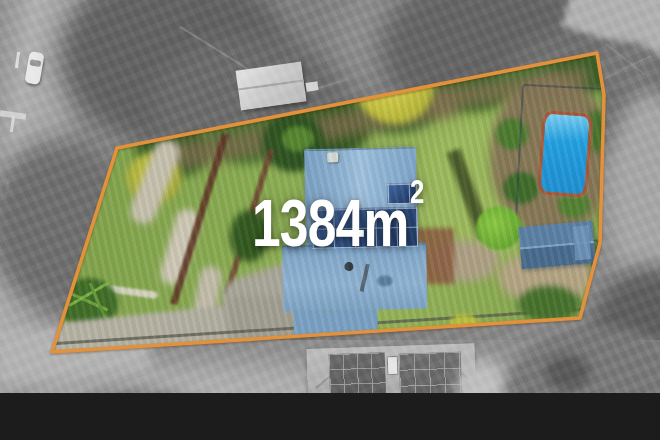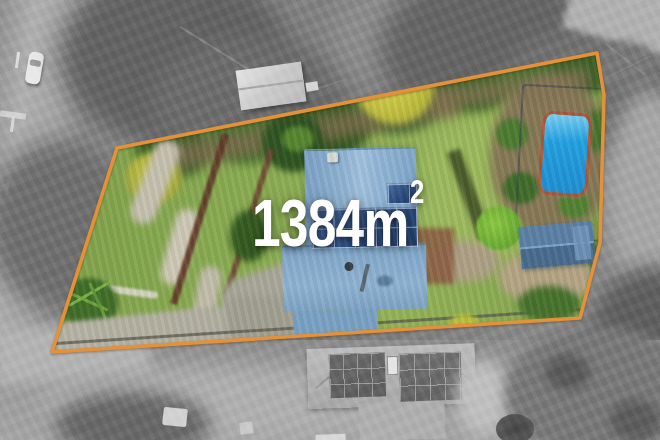--- a/index.html
+++ b/index.html
@@ -1,16 +1,16 @@
 <!DOCTYPE html>
 <html style="--c-boundary: #E2923C; --c-label: #FFFFFF; --c-pool: #22A0E2; --c-roof: #8FB3D4; --c-lawn: #86A64F;"><head>
 <meta charset="utf-8">
 <style>
   html,body{margin:0;padding:0;background:#1c1c1c;}
-  .stage{position:relative;width:660px;height:440px;overflow:hidden;
+  .stage{position:relative;width:660px;height:393px;overflow:hidden;
          font-family:"Liberation Sans",sans-serif;background:#ec4899;}
   .abs{position:absolute;}
   .b{position:absolute;border-radius:50%;}
   
   .gs-tex{position:absolute;inset:0;
     background:
       repeating-linear-gradient(63deg, rgba(255,255,255,.035) 0 4px, rgba(0,0,0,.04) 4px 9px),
       repeating-linear-gradient(-21deg, rgba(255,255,255,.025) 0 6px, rgba(0,0,0,.03) 6px 13px);
     mix-blend-mode:overlay;}
   

